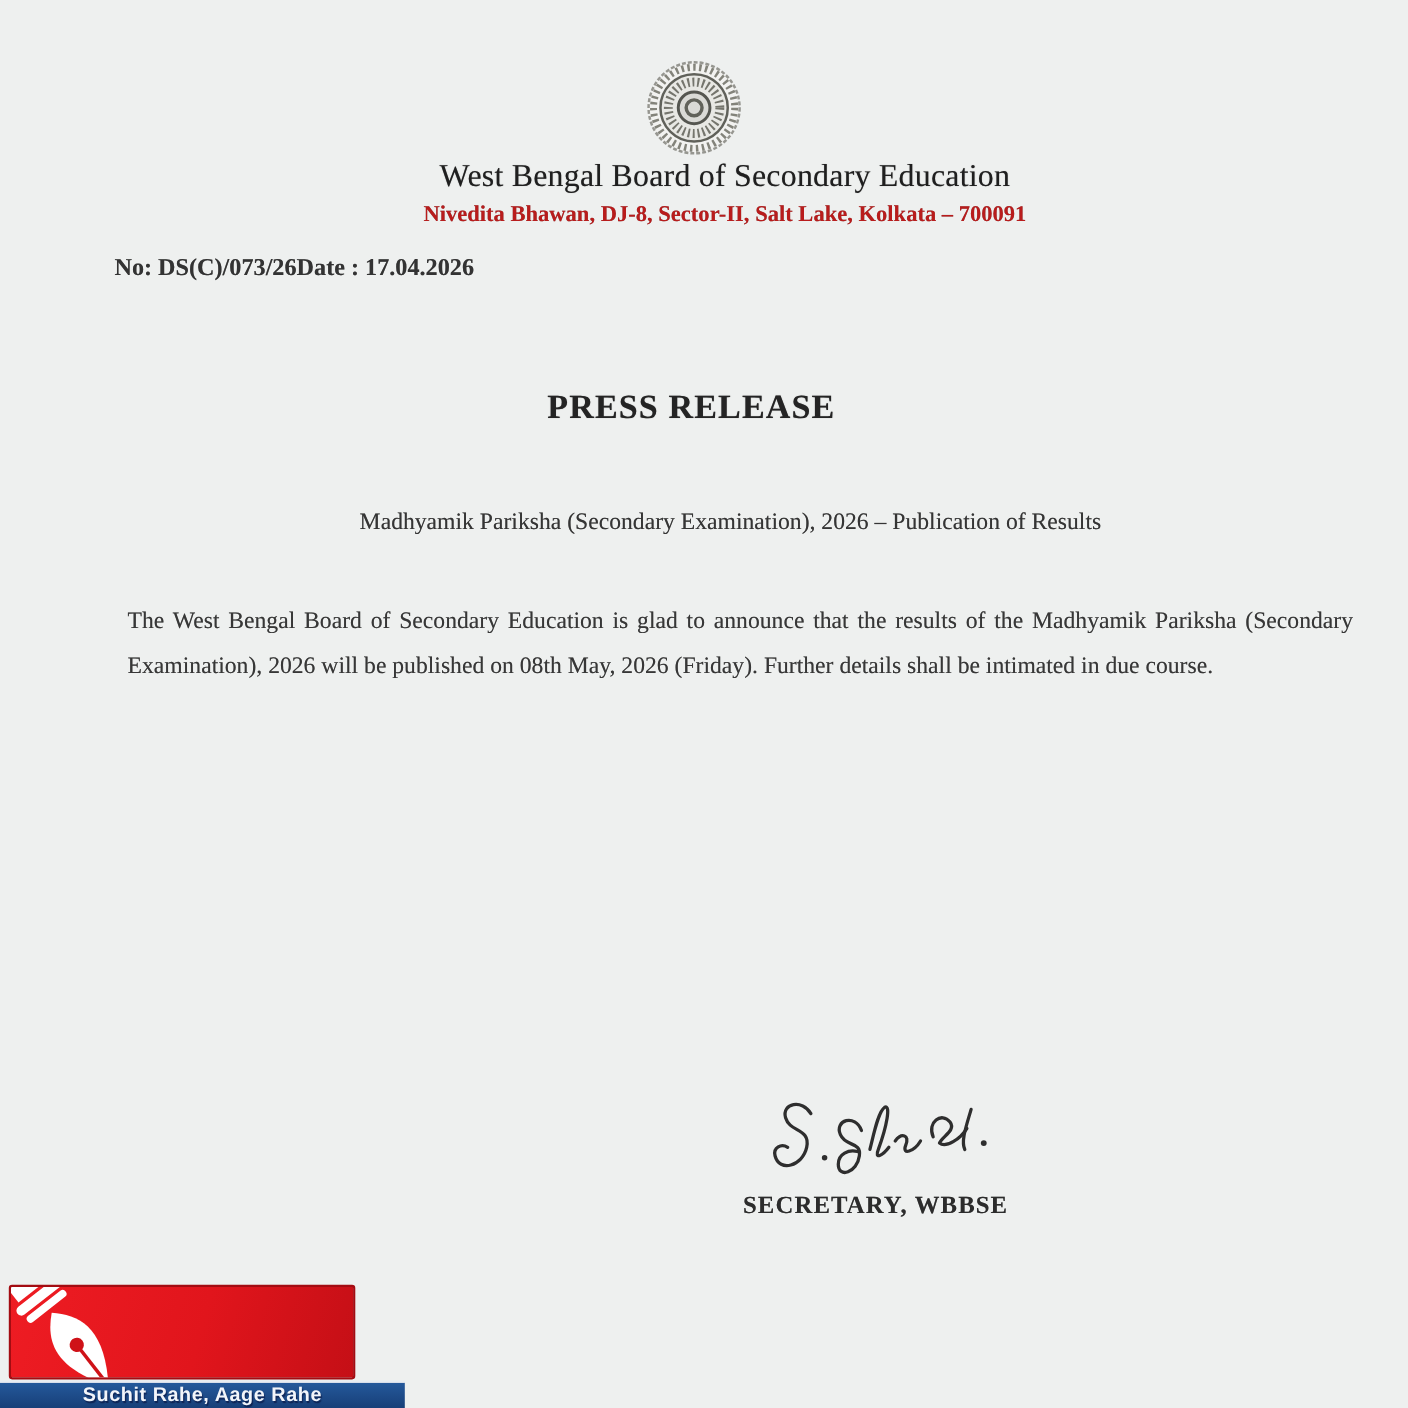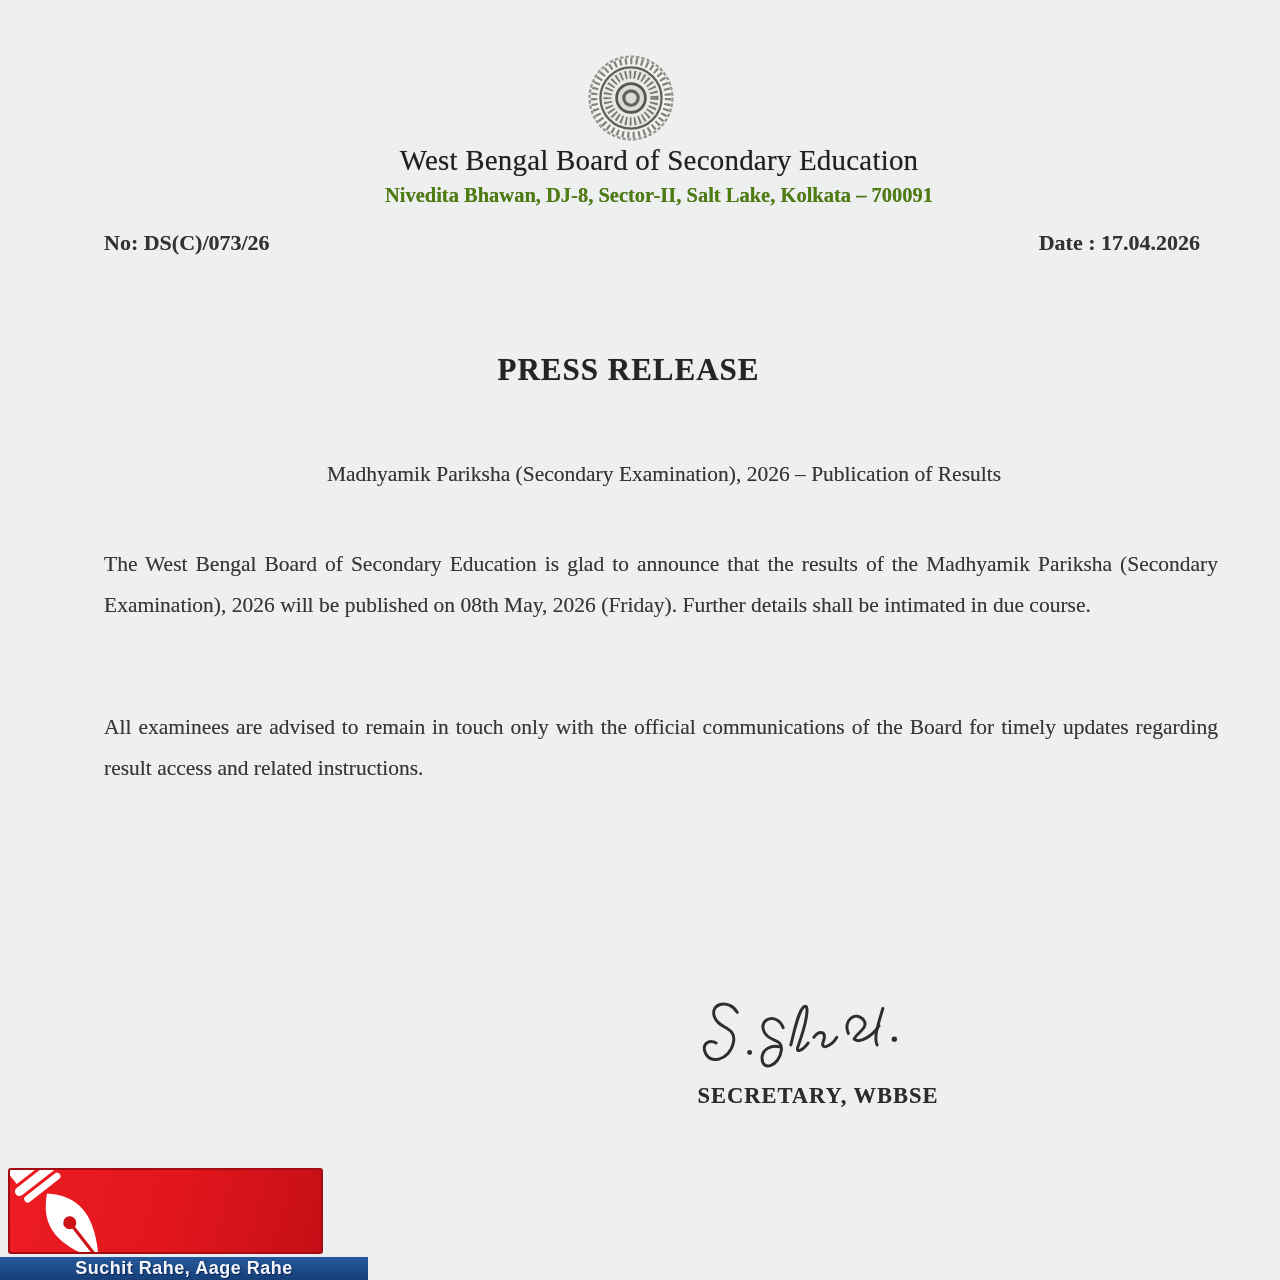--- a/index.html
+++ b/index.html
@@ -16,27 +16,27 @@
   
   .seal{position:absolute;left:586px;top:52px;width:90px;height:92px;filter:blur(0.7px);opacity:.92;}
   .org-name{
     position:absolute;top:144px;left:0;width:1280px;
     text-align:center;font-weight:normal;font-size:29px;color:#1f1f1f;
     letter-spacing:.2px;padding-left:38px;box-sizing:border-box;
     text-shadow:0 0 .7px rgba(40,40,40,.55);
   }
   .org-address{
     position:absolute;top:184px;left:0;width:1280px;
-    text-align:center;font-weight:bold;font-size:20.5px;color:#4d7c0f;
+    text-align:center;font-weight:bold;font-size:20.5px;color:#b91c1c;
     padding-left:38px;box-sizing:border-box;
     text-shadow:0 0 .6px rgba(50,50,50,.5);
   }
   .ref-row{
     position:absolute;top:230px;left:104px;right:80px;
-    display:flex;justify-content:space-between;
+    display:flex;justify-content:flex-start;
     font-weight:bold;font-size:22px;color:#333;
     text-shadow:0 0 .6px rgba(50,50,50,.5);
   }
 
   
   .press-title{
     position:absolute;top:352px;left:0;width:1232px;
     text-align:center;font-weight:bold;font-size:31px;color:#242424;
     letter-spacing:1px;padding-left:25px;box-sizing:border-box;
     text-shadow:0 0 .7px rgba(40,40,40,.55);
@@ -48,28 +48,28 @@
     text-shadow:0 0 .6px rgba(50,50,50,.5);
   }
 
   
   .body-text{
     position:absolute;left:104px;width:1114px;
     font-size:21.5px;line-height:41px;color:#373737;
     text-align:justify;margin:0;
     text-shadow:0 0 .6px rgba(55,55,55,.5);
   }
-  .para-1{top:544px;}
+  .para-1{top:544px;margin-left:12px;}
   .para-2{top:707px;}
   .para-3{top:830px;}
 
   
   .signature{position:absolute;left:695px;top:990px;width:230px;height:84px;}
   .secretary{
-    position:absolute;top:1083px;left:618px;width:400px;
+    position:absolute;top:1083px;left:596px;width:400px;
     text-align:center;font-weight:bold;font-size:22.5px;color:#2c2c2c;
     letter-spacing:1px;
     text-shadow:0 0 .6px rgba(50,50,50,.5);
   }
 
   
   .news-logo{
     position:absolute;left:8px;top:1168px;width:315px;height:86px;
     background:linear-gradient(105deg,#ee1c23 0%,#e1151c 55%,#c50f16 100%);
     border:2px solid #a30c12;border-radius:3px;
@@ -117,21 +117,20 @@
 
   <div class="ref-row">
     <span>No: DS(C)/073/26</span>
     <span>Date : 17.04.2026</span>
   </div>
 
   <div class="press-title">PRESS RELEASE</div>
   <div class="subject">Madhyamik Pariksha (Secondary Examination), 2026 – Publication of Results</div>
 
   <p class="body-text para-1">The West Bengal Board of Secondary Education is glad to announce that the results of the Madhyamik Pariksha (Secondary Examination), 2026 will be published on 08th May, 2026 (Friday). Further details shall be intimated in due course.</p>
-  <p class="body-text para-2">All examinees are advised to remain in touch only with the official communications of the Board for timely updates regarding result access and related instructions.</p>
 
   <div class="signature">
     <svg viewBox="0 0 240 85" width="230" height="84" aria-hidden="true">
       <g fill="none" stroke="#2e2e2e" stroke-width="3.1" stroke-linecap="round" stroke-linejoin="round">
         <path d="M44,22 C36,8 16,12 20,26 C24,40 44,36 40,54 C36,72 14,78 10,62 C8,54 16,50 22,54"></path>
         <path d="M92,38 C86,22 66,28 72,42 C77,54 92,48 90,62 C88,78 70,84 70,70 C70,60 80,56 88,58"></path>
         <path d="M100,56 C104,40 108,20 114,16 C120,13 116,34 108,56 C104,66 112,62 118,54"></path>
         <path d="M124,48 C130,40 138,42 134,52 C130,62 142,58 148,48"></path>
         <path d="M160,44 C154,30 168,20 176,30 C182,38 168,44 166,50 C172,55 186,46 192,36"></path>
         <path d="M196,18 C192,32 186,48 190,56"></path>

